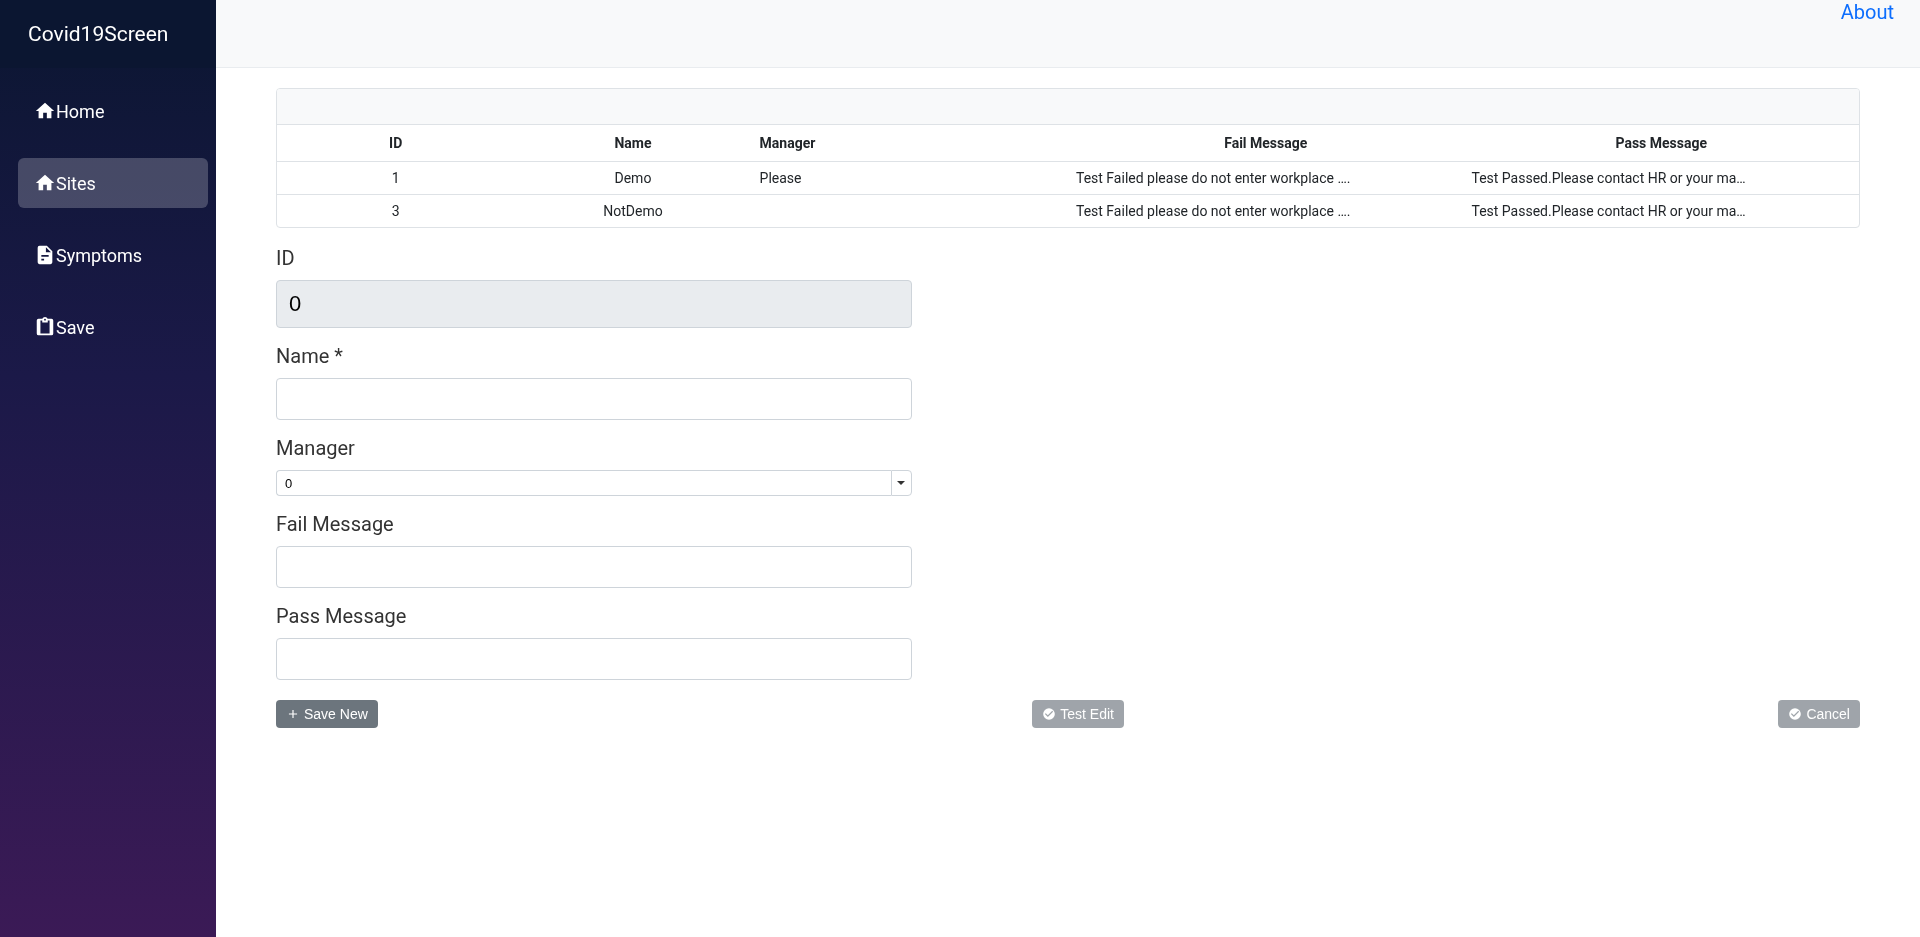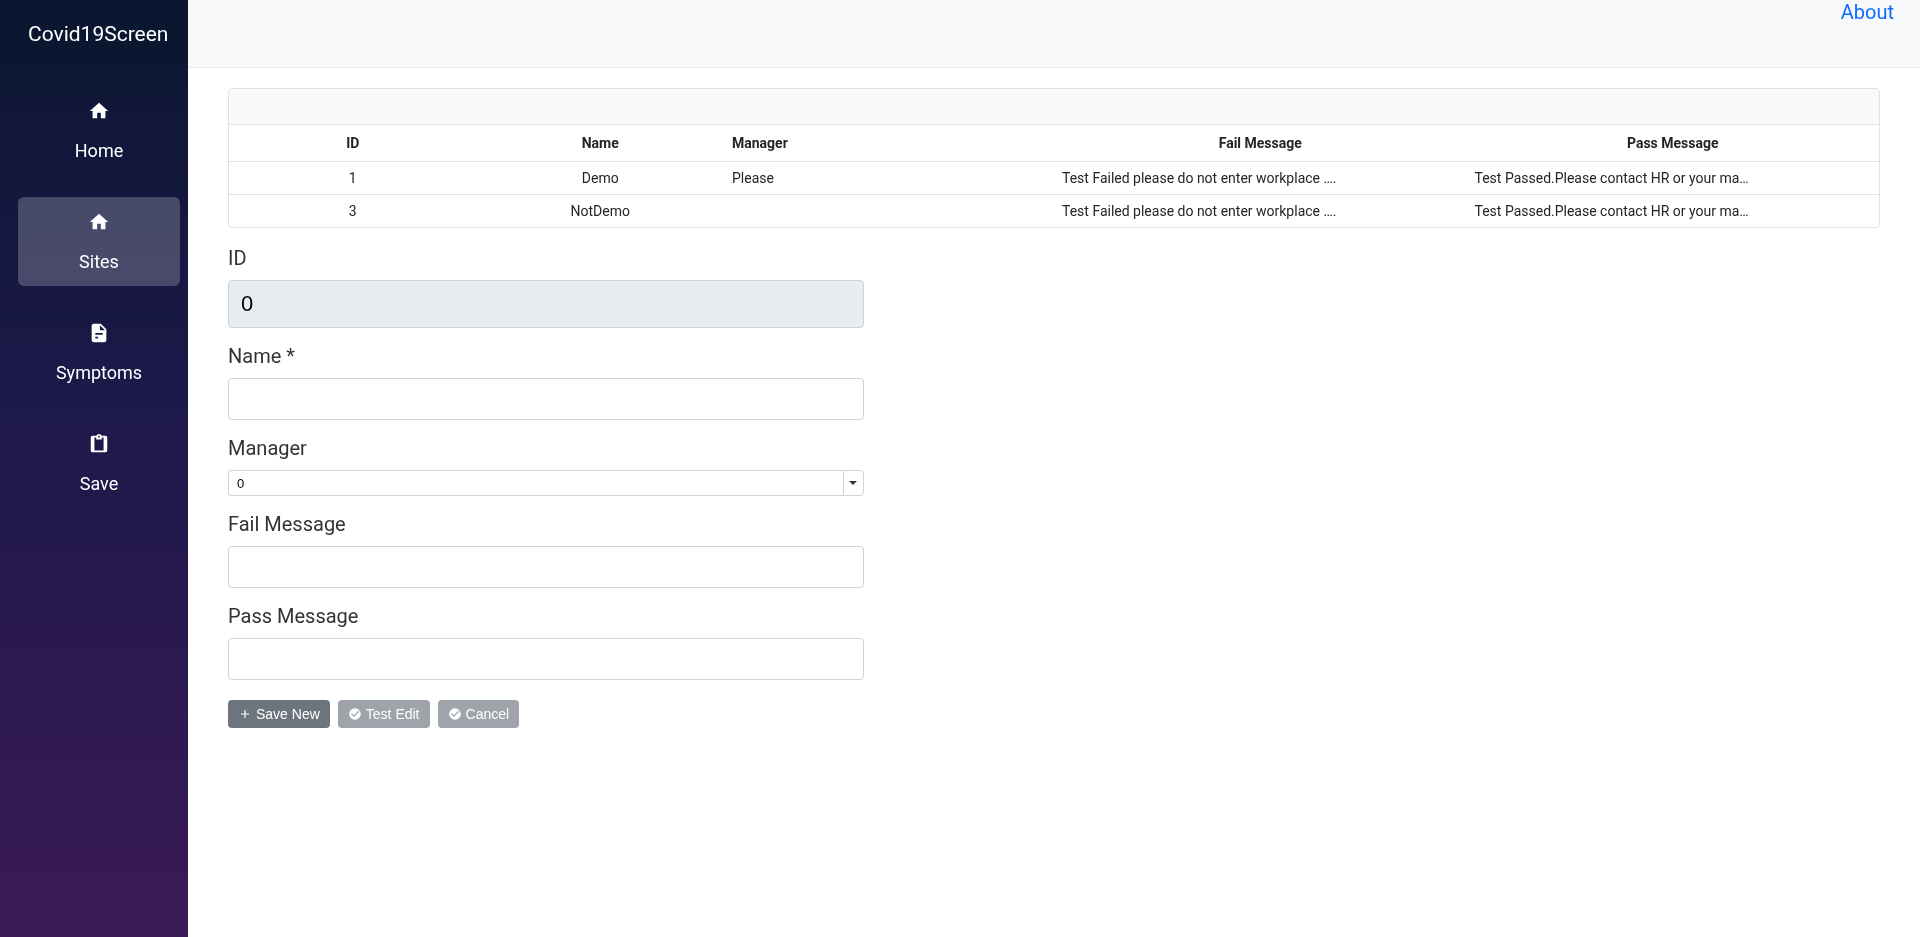--- a/index.html
+++ b/index.html
@@ -3,69 +3,67 @@
 <meta charset="utf-8">
 <style>
 * { box-sizing: border-box; margin: 0; padding: 0; }
 body {
   font-family: -apple-system, BlinkMacSystemFont, "Segoe UI", Roboto, "Helvetica Neue", Arial, sans-serif;
   background: #fff;
   color: #212529;
 }
 .app { display: flex; min-height: 100vh; }
 .sidebar {
-  width: 188px;
+  width: 216px;
   flex-shrink: 0;
   background: linear-gradient(180deg, #0b1631 0%, #1b1948 40%, #3b1a56 100%);
   color: #fff;
   text-align: right;
 }
 .brand-bar {
   height: 68px;
   background: #0b1631;
   display: flex;
   align-items: center;
   padding-left: 28px;
   font-size: 21px;
   font-weight: 400;
   color: #fff;
 }
 .nav { padding: 18px 8px 0 18px; }
 .nav-item {
   display: flex;
   align-items: center;
-  gap: 18px;
   padding: 14px 16px;
   border-radius: 6px;
   color: #fff;
   font-size: 18px;
   cursor: pointer;
   margin-bottom: 22px;
-  flex-direction: column;
 }
 .nav-item.active { background: rgba(255,255,255,0.22); }
 .nav-icon { width: 22px; height: 22px; flex-shrink: 0; }
 .nav-icon svg { width: 100%; height: 100%; fill: #fff; }
 
 .main { flex: 1; display: flex; flex-direction: column; }
 .topbar {
   height: 68px;
   background: #f8f9fa;
   border-bottom: 1px solid #e9ecef;
   display: flex;
   align-items: flex-start;
   justify-content: flex-end;
   padding-right: 26px;
 }
 .topbar a {
   color: #0d6efd;
   text-decoration: none;
   font-size: 20px;
 }
-.content { padding: 20px 40px; }
+.content { padding: 20px 60px; }
 
 .table-wrap {
   border: 1px solid #dee2e6;
   border-radius: 4px;
   margin-bottom: 18px;
   overflow: hidden;
 }
 .table-head-spacer {
   height: 36px;
   background: #f8f9fa;
@@ -132,21 +130,21 @@
   align-items: center;
   justify-content: center;
 }
 .caret-down {
   width: 0; height: 0;
   border-left: 4px solid transparent;
   border-right: 4px solid transparent;
   border-top: 4px solid #333;
 }
 
-.btn-row { display: flex; gap: 8px; margin-top: 20px; }
+.btn-row { display: flex; gap: 8px; margin-top: 20px; justify-content: space-between; }
 .btn {
   display: inline-flex;
   align-items: center;
   gap: 4px;
   border: none;
   border-radius: 4px;
   padding: 6px 10px;
   font-size: 14px;
   color: #fff;
   background: #6c757d;

